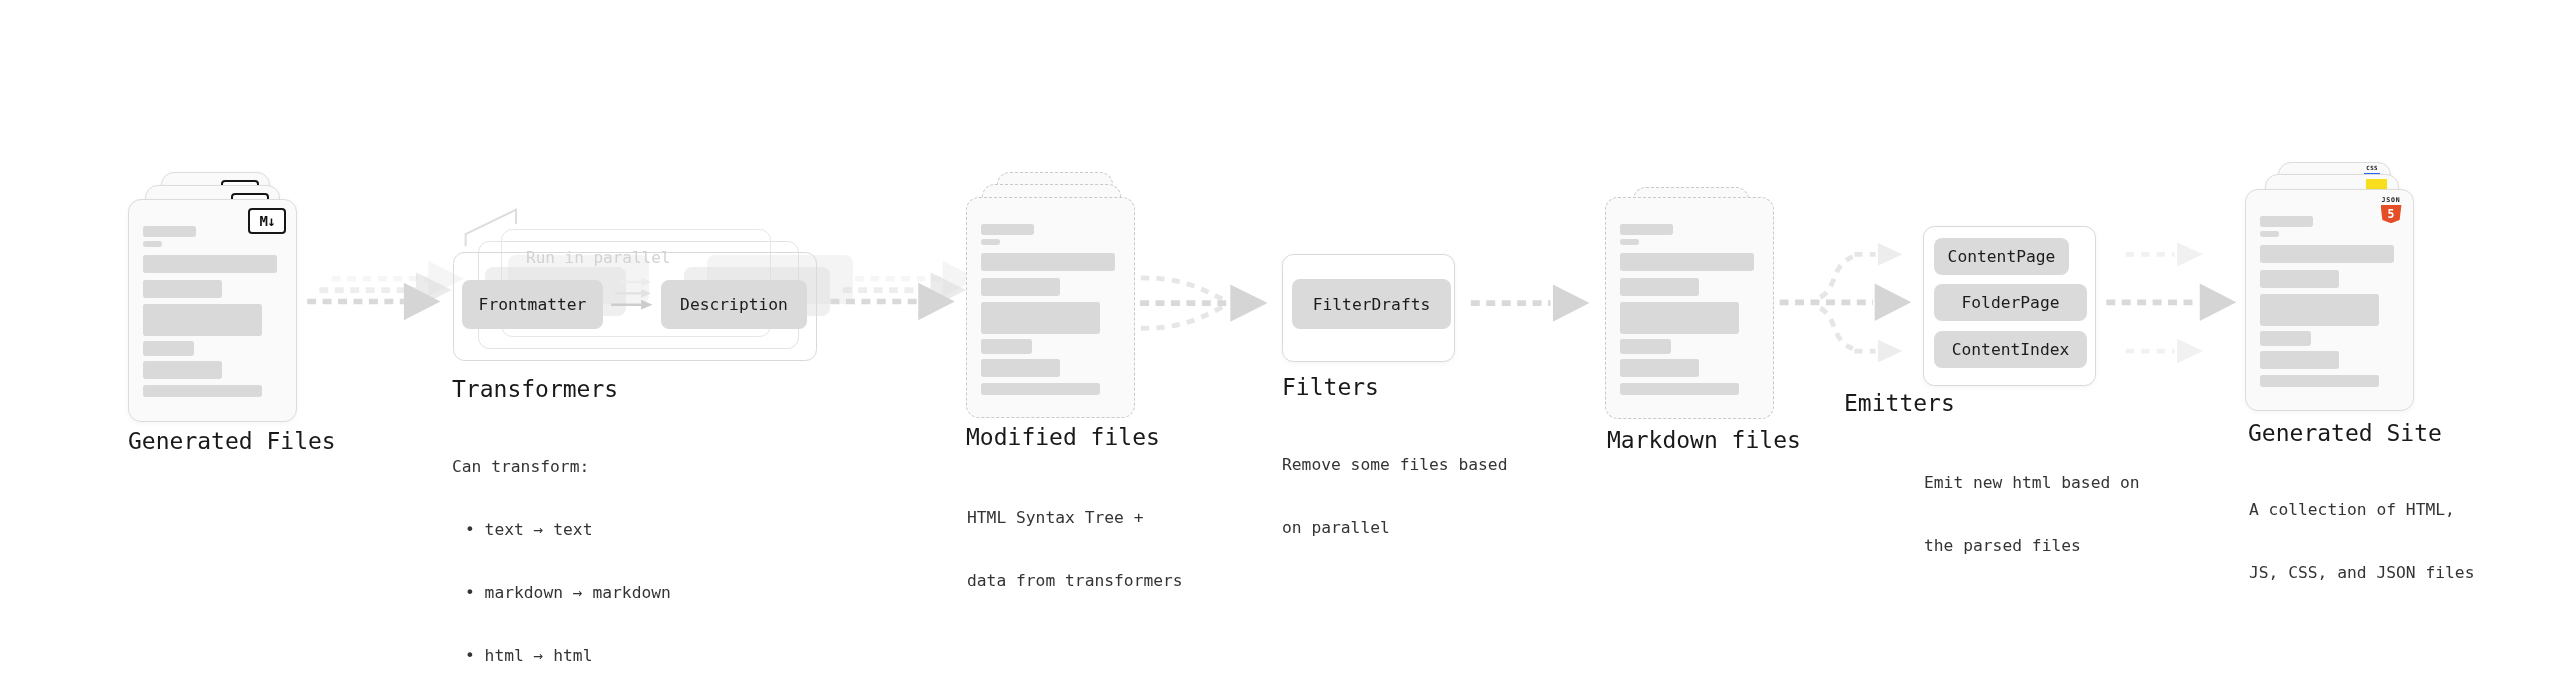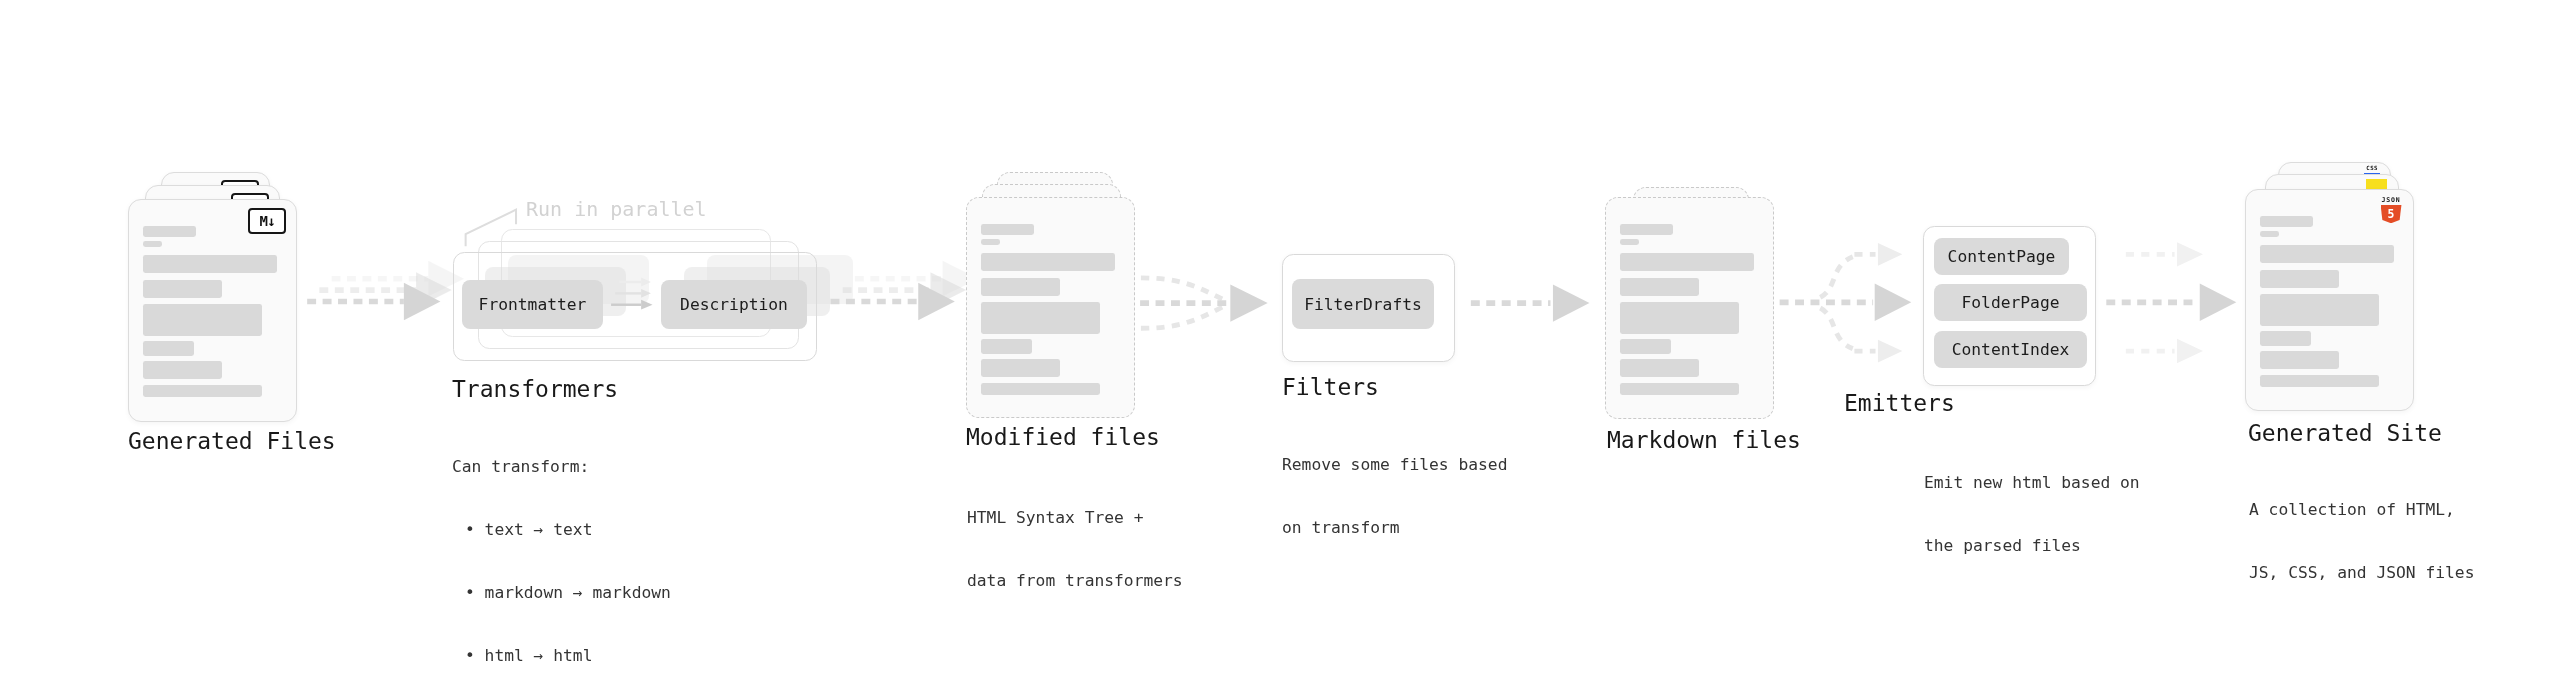--- a/index.html
+++ b/index.html
@@ -44,21 +44,21 @@
   .gbtn{position:absolute;background:#dcdcdc;border-radius:8.1px;z-index:2;}
   .btn{position:absolute;background:#dadada;border-radius:8.1px;z-index:4;
        display:flex;align-items:center;justify-content:center;
        font-size:16.3px;color:#1c1c1c;white-space:nowrap;}
   .box{position:absolute;border:1.6px solid #d9d9d9;border-radius:11.4px;background:#ffffff;z-index:4;
        box-shadow:0 1.6px 4.9px rgba(0,0,0,.04);}
 
   .title{position:absolute;font-size:23px;line-height:28px;color:#191919;white-space:pre;z-index:4;}
   .sub{position:absolute;font-size:16.3px;line-height:21px;color:#343434;white-space:pre;z-index:4;}
   .sub .indent{padding-left:13px;}
-  .note{position:absolute;font-size:20px;line-height:19.5px;color:#d2d2d2;white-space:pre;z-index:4;}
+  .note{position:absolute;font-size:16px;line-height:19.5px;color:#d2d2d2;white-space:pre;z-index:4;margin-top:48px;}
 </style>
 </head>
 <body>
 
 <div id="canvas">
 
   <svg class="arrows" width="2576" height="681" viewBox="0 0 3170 838">
 
     <polyline points="573,303 573,288 635,258 635,276" fill="none" stroke="#dddddd" stroke-width="2.5"></polyline>
 
@@ -193,25 +193,25 @@
     </div>
     <div class="title" style="left:966px;top:423px">Modified files</div>
     <div class="sub" style="left:967px;top:465px">
       <div>HTML Syntax Tree +</div>
       <div>data from transformers</div>
     </div>
   </div>
 
   <div class="stage">
     <div class="box" style="left:1282px;top:254px;width:171px;height:106px"></div>
-    <div class="btn" style="left:1292px;top:279px;width:142px;height:50px">FilterDrafts</div>
+    <div class="btn" style="left:1292px;top:279px;width:159px;height:50px">FilterDrafts</div>
     <div class="title" style="left:1282px;top:373px">Filters</div>
     <div class="sub" style="left:1282px;top:412px">
       <div>Remove some files based</div>
-      <div>on transform</div>
+      <div>on parallel</div>
     </div>
   </div>
 
   <div class="stage">
     <div class="card dashed" style="left:1633px;top:187px;width:114px;height:211px"></div>
     <div class="card dashed" style="left:1605px;top:197px;width:167px;height:220px">
       <div class="bars">
           <div class="bar" style="top: 26px; width: 53px; height: 10.6px;"></div>
           <div class="bar" style="top: 41px; width: 18.7px; height: 5.7px;"></div>
           <div class="bar" style="top: 55px; width: 134px; height: 18px;"></div>

